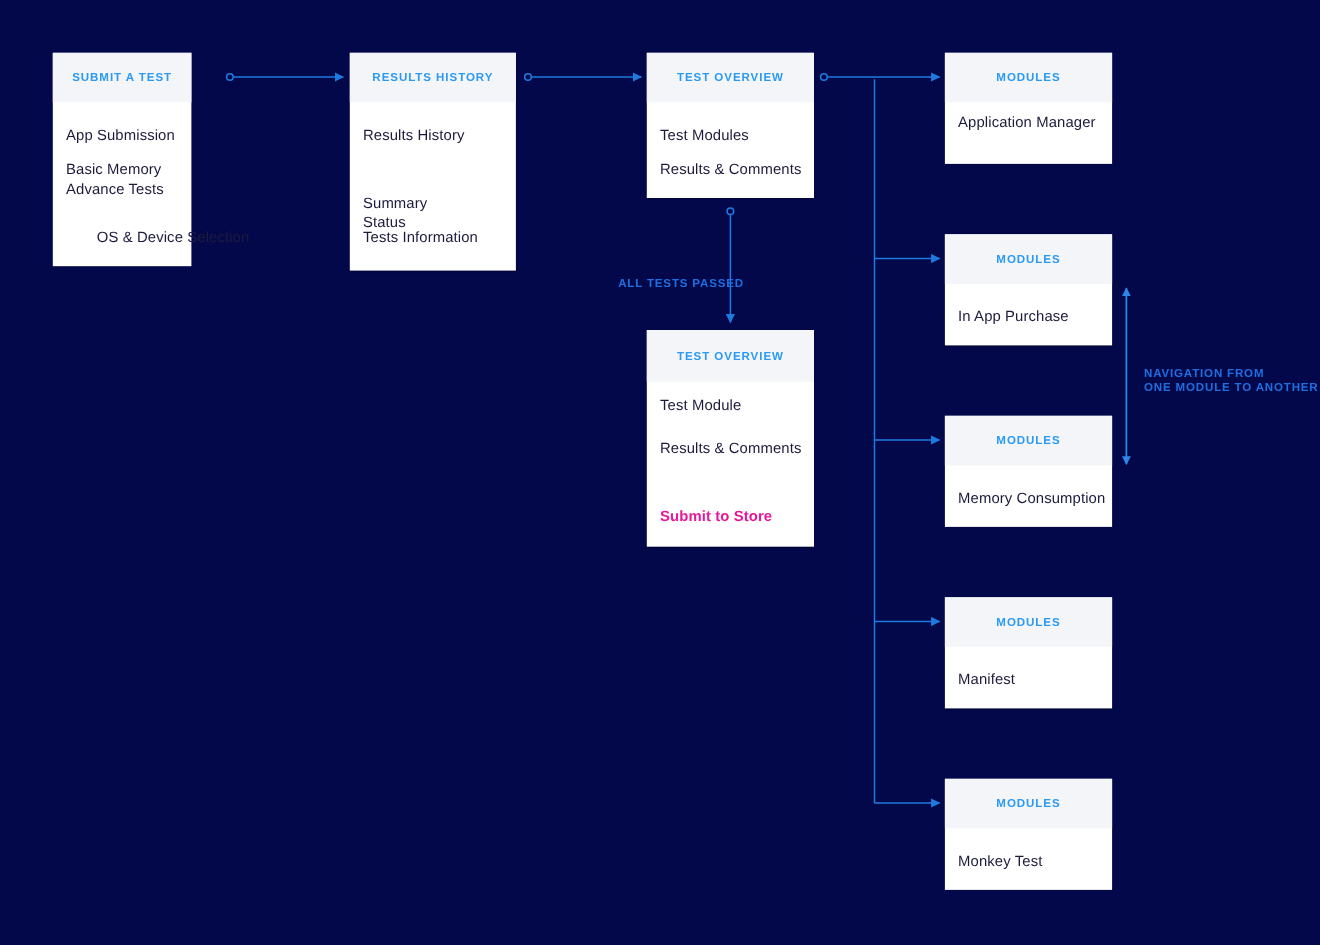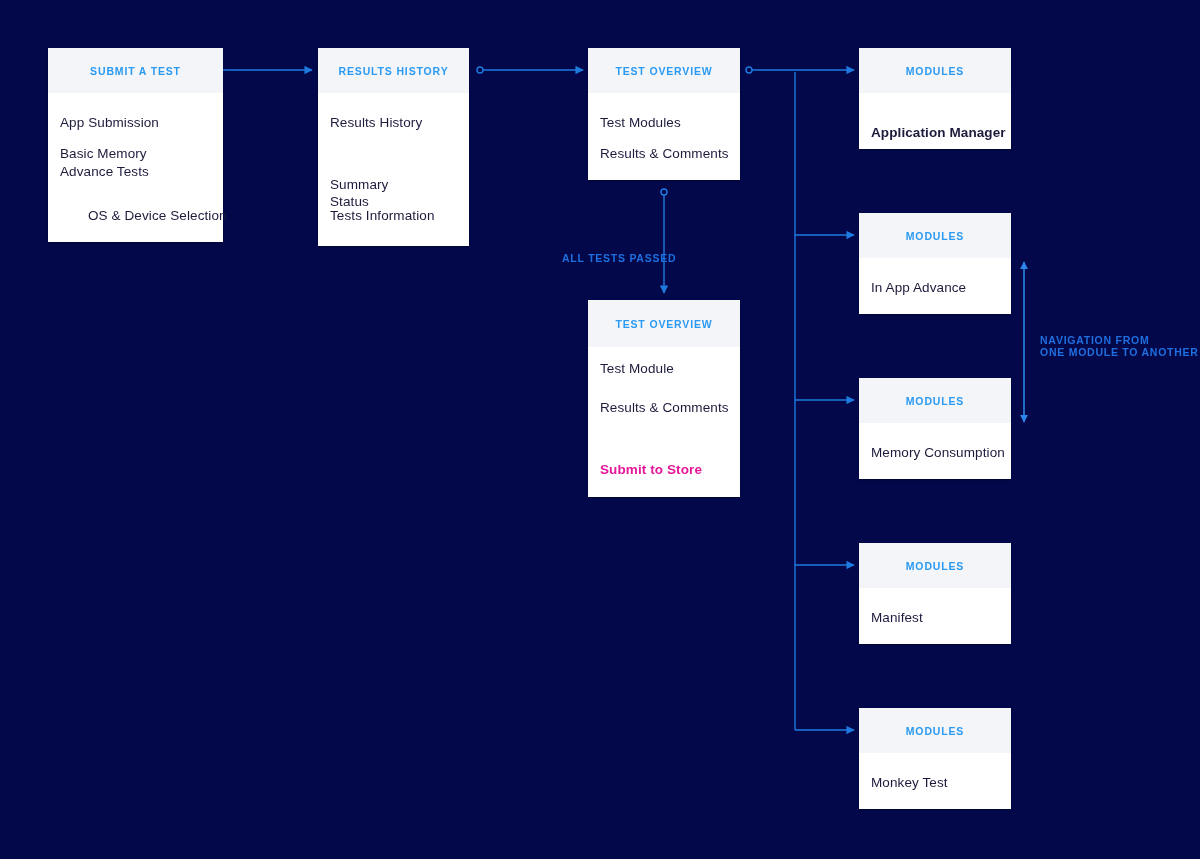--- a/index.html
+++ b/index.html
@@ -125,21 +125,21 @@
     <g>
       <circle cx="664" cy="192" r="3" fill="none" stroke="#1f7ae0" stroke-width="1.4"></circle>
       <line x1="664" y1="195" x2="664" y2="293" stroke="#1f7ae0" stroke-width="1.4" marker-end="url(#arrow)"></line>
     </g>
 
     <g>
       <line x1="1024" y1="262" x2="1024" y2="422" stroke="#2e86ea" stroke-width="1.6" marker-start="url(#arrow-sm)" marker-end="url(#arrow-sm)"></line>
     </g>
   </svg>
 
-  <div class="card" style="left:48px; top:48px; width:175px; height:194px;">
+  <div class="card" style="left:48px; top:48px; width:126px; height:194px;">
     <div class="card-header" style="height:45px;">
       <span class="card-title">SUBMIT A TEST</span>
     </div>
     <div class="card-body" style="height:149px;">
       <span class="card-item" style="top:22px;">App Submission</span>
       <span class="card-item" style="top:53px;">Basic Memory</span>
       <span class="card-item" style="top:71px;">Advance Tests</span>
       <span class="card-item" style="top:115px;margin-left:28px;">OS &amp; Device Selection</span>
     </div>
   </div>
@@ -175,30 +175,30 @@
       <span class="card-item" style="top:53px;">Results &amp; Comments</span>
       <span class="card-item accent" style="top:115px;">Submit to Store</span>
     </div>
   </div>
 
   <div class="card" style="left:859px; top:48px; width:152px; height:101px;">
     <div class="card-header" style="height:45px;">
       <span class="card-title">MODULES</span>
     </div>
     <div class="card-body" style="height:56px;">
-      <span class="card-item" style="top:32px;font-weight:bold;">Application Manager</span>
+      <span class="card-item" style="top:10px;">Application Manager</span>
     </div>
   </div>
 
   <div class="card" style="left:859px; top:213px; width:152px; height:101px;">
     <div class="card-header" style="height:45px;">
       <span class="card-title">MODULES</span>
     </div>
     <div class="card-body" style="height:56px;">
-      <span class="card-item" style="top:22px;">In App Advance</span>
+      <span class="card-item" style="top:22px;">In App Purchase</span>
     </div>
   </div>
 
   <div class="card" style="left:859px; top:378px; width:152px; height:101px;">
     <div class="card-header" style="height:45px;">
       <span class="card-title">MODULES</span>
     </div>
     <div class="card-body" style="height:56px;">
       <span class="card-item" style="top:22px;">Memory Consumption</span>
     </div>

